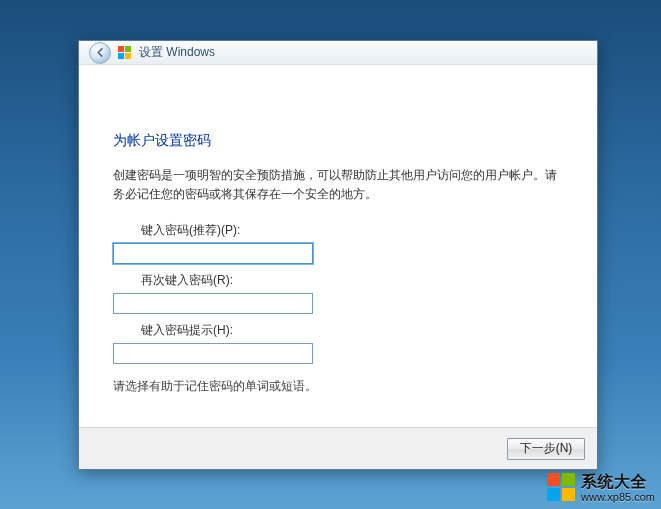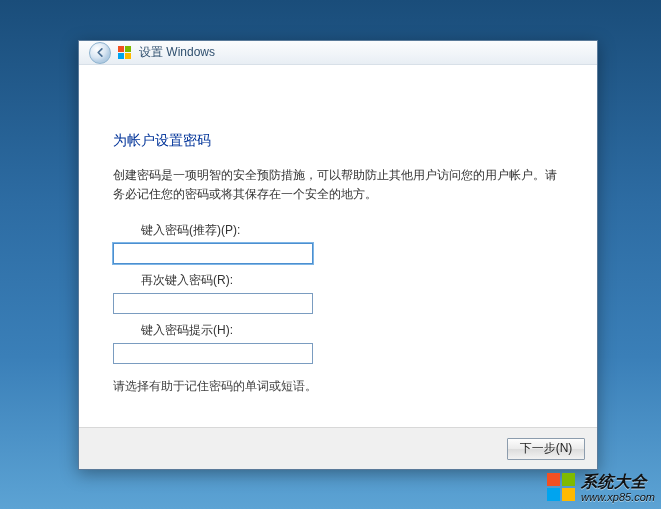--- a/index.html
+++ b/index.html
@@ -122,21 +122,21 @@
   }
   .wm-flag {
     width: 30px; height: 30px;
     position: relative;
   }
   .wm-flag .q { position: absolute; width: 13px; height: 13px; }
   .wm-flag .q1 { left: 0; top: 0; background: #f25022; }
   .wm-flag .q2 { left: 15px; top: 0; background: #7fba00; }
   .wm-flag .q3 { left: 0; top: 15px; background: #00a4ef; }
   .wm-flag .q4 { left: 15px; top: 15px; background: #ffb900; }
-  .wm-text { display: flex; flex-direction: column; line-height: 1.1; font-style: italic; }
+  .wm-text { display: flex; flex-direction: column; line-height: 1.1; }
   .wm-text .line1 { font-size: 16px; font-weight: bold; color: #111; letter-spacing: 0.5px; text-shadow: 0 1px 0 rgba(255,255,255,0.5);}
   .wm-text .line2 { font-size: 11px; color: #111; text-shadow: 0 1px 0 rgba(255,255,255,0.5);}
 </style>
 </head>
 <body>
 
 <div class="window">
   <div class="titlebar">
     <div class="back-btn">
       <svg viewBox="0 0 12 12">

